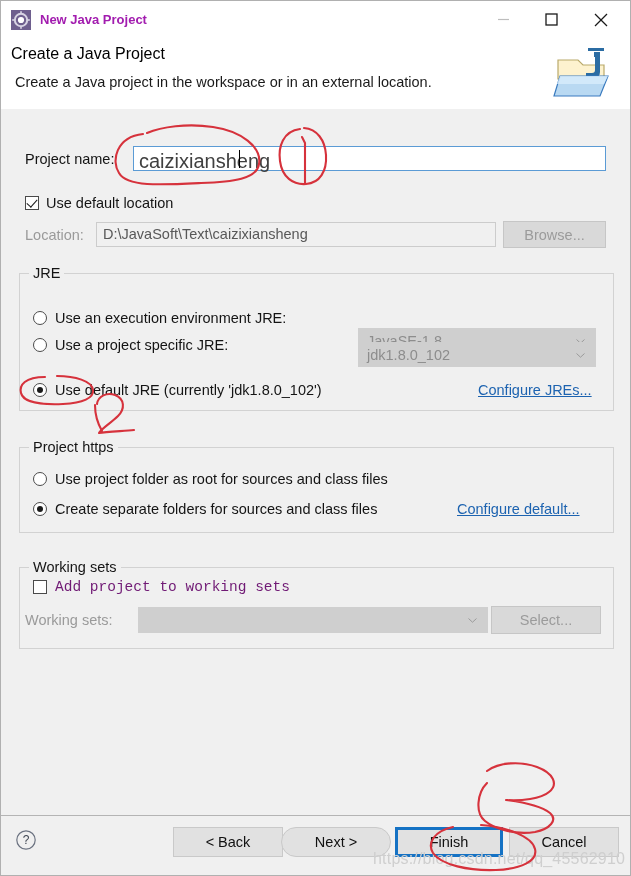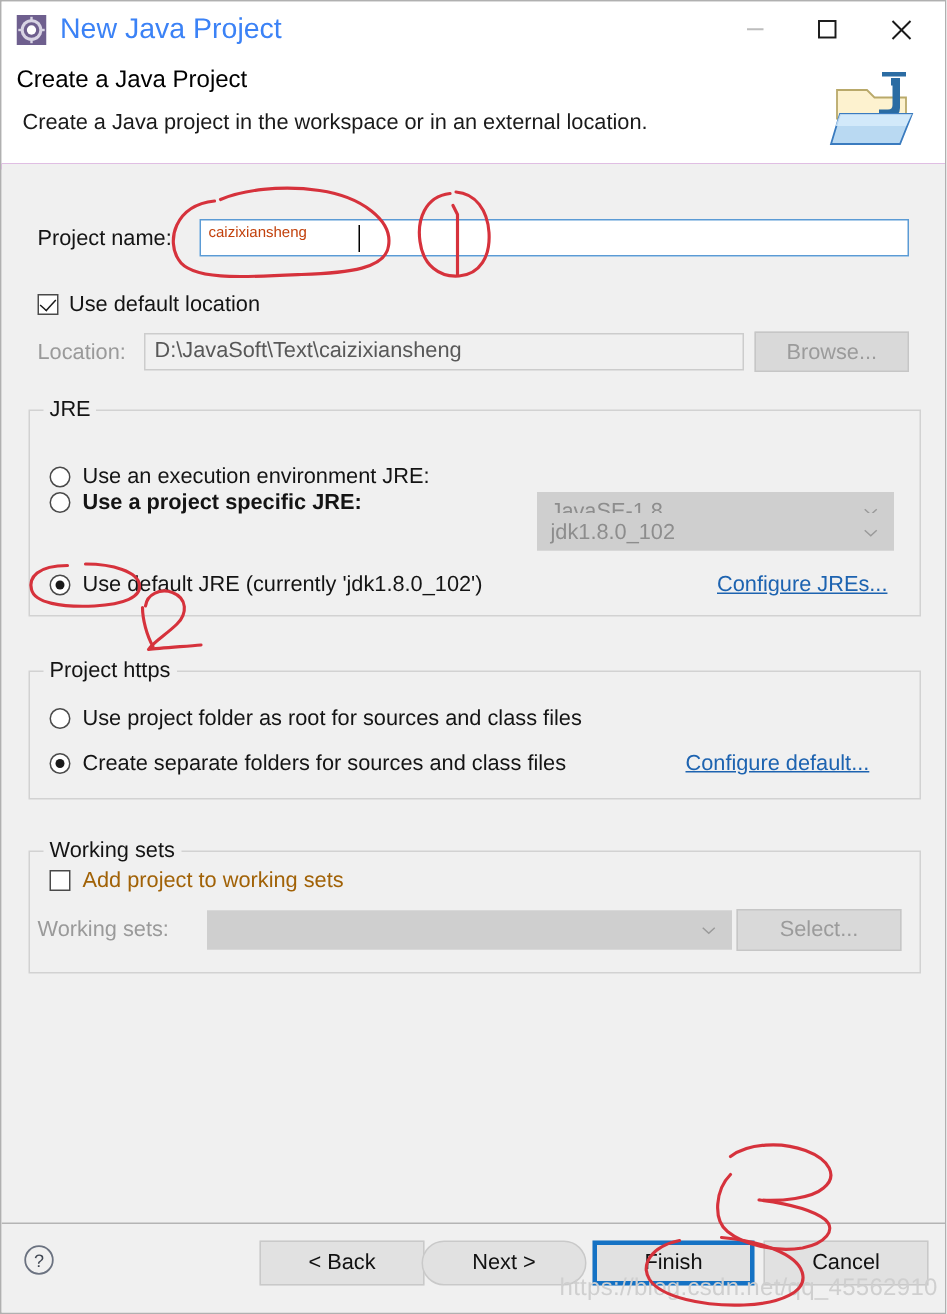--- a/index.html
+++ b/index.html
@@ -29,23 +29,24 @@
     display: flex;
     align-items: center;
   }
   #title-icon {
     margin-left: 10px;
     width: 20px; height: 20px;
     flex: 0 0 auto;
   }
   #title-text {
     margin-left: 9px;
-    font-size: 19px;
-    color: #3b82f6;
-    white-space: nowrap;
+    font-size: 13px;
+    color: #a21caf;
+    white-space: nowrap;
+    font-weight: bold;
   }
   .winbtn {
     position: absolute;
     top: 0;
     width: 46px; height: 37px;
     display: flex;
     align-items: center;
     justify-content: center;
   }
   #btn-min { right: 106px; }
@@ -101,22 +102,22 @@
     position: absolute;
     left: 132px; top: 145px;
     width: 473px; height: 25px;
     background: #ffffff;
     border: 1px solid #5b9bd5;
     box-sizing: border-box;
   }
   #pname-value {
     position: absolute;
     left: 5px; top: 3px;
-    font-size: 10px;
-    color: #c2410c;
+    font-size: 20px;
+    color: #404040;
     white-space: nowrap;
   }
   #pname-caret {
     position: absolute;
     left: 105px; top: 3px;
     width: 1px; height: 18px;
     background: #000000;
   }
 
   
@@ -262,21 +263,21 @@
   .link {
     position: absolute;
     font-size: 14.5px;
     color: #1d63b0;
     text-decoration: underline;
     white-space: nowrap;
   }
 
   
   #ws-cb-row { position: absolute; left: 32px; top: 578px; display:flex; align-items:center; }
-  #ws-cb-label { margin-left: 8px; font-size: 14.5px; color: #a16207; white-space: nowrap; }
+  #ws-cb-label { margin-left: 8px; font-size: 14.5px; color: #701a75; white-space: nowrap; font-family: Liberation Mono, monospace; }
   #ws-label {
     position: absolute;
     left: 24px; top: 611px;
     font-size: 14.5px;
     color: #9a9a9a;
     white-space: nowrap;
   }
   #ws-combo {
     position: absolute;
     left: 137px; top: 606px;
@@ -424,21 +425,21 @@
     <span class="radio"></span>
     <span class="radio-label">Use an execution environment JRE:</span>
   </div>
   <div class="combo" style="left:357px; top:304px; width:238px; height:25px;margin-top:23px;">
     <span class="combo-val">JavaSE-1.8</span>
     <svg class="combo-arrow" viewBox="0 0 9 5">
       <path d="M0.5 0.5 L4.5 4.2 L8.5 0.5" fill="none" stroke="#9a9a9a" stroke-width="1"></path>
     </svg>
   </div>
 
-  <div class="radio-row" style="left:32px; top:326px;font-weight:bold;">
+  <div class="radio-row" style="left:32px; top:336px;">
     <span class="radio"></span>
     <span class="radio-label">Use a project specific JRE:</span>
   </div>
   <div class="combo" style="left:357px; top:341px; width:238px; height:25px;">
     <span class="combo-val">jdk1.8.0_102</span>
     <svg class="combo-arrow" viewBox="0 0 9 5">
       <path d="M0.5 0.5 L4.5 4.2 L8.5 0.5" fill="none" stroke="#9a9a9a" stroke-width="1"></path>
     </svg>
   </div>
 

